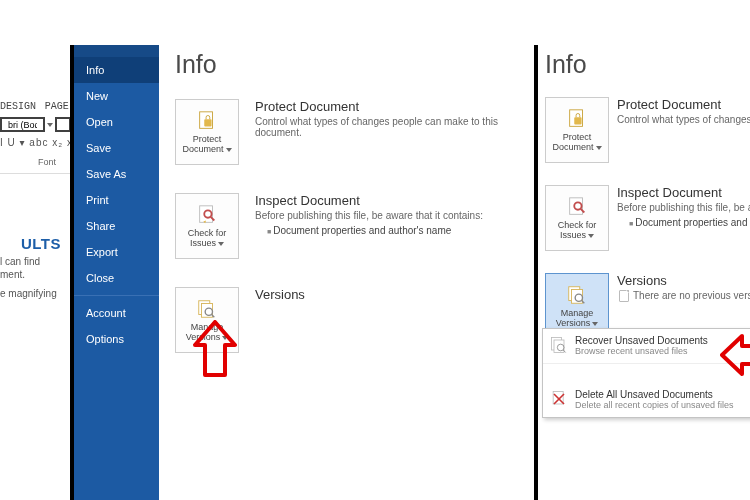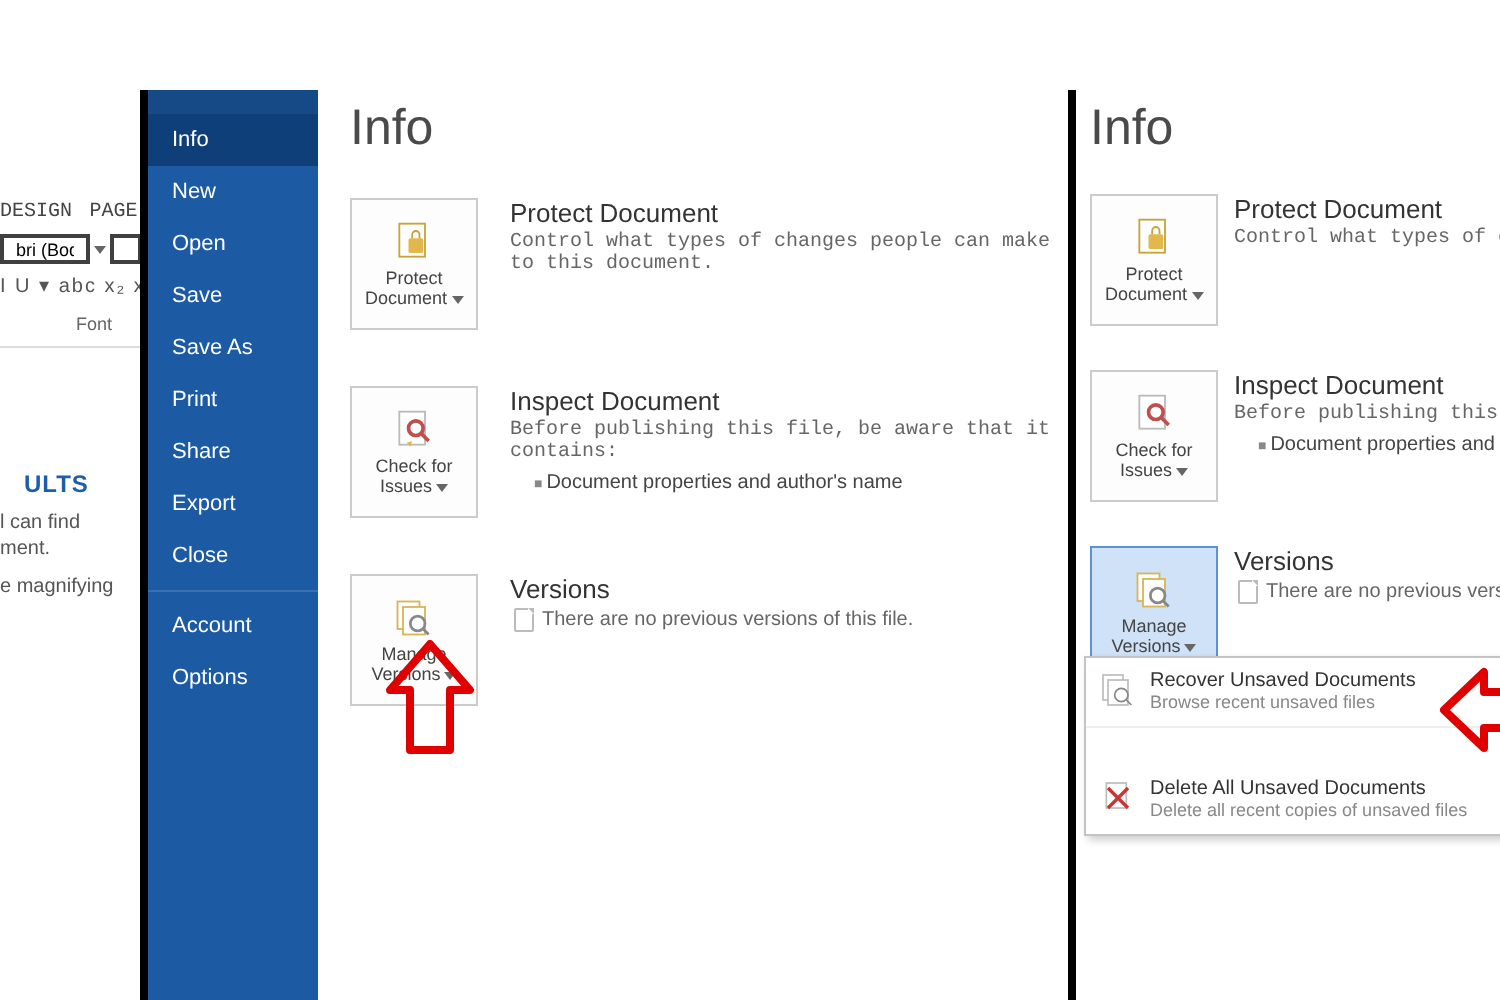--- a/index.html
+++ b/index.html
@@ -12,42 +12,42 @@
   .ribbon-strip{position:absolute;left:0;top:45px;width:70px;height:455px;background:#fff;}
   .ribbon-tabs{position:absolute;left:0;top:55px;width:70px;font-size:10px;color:#444;white-space:nowrap;overflow:hidden;}
   .ribbon-tabs span{margin-right:6px;font-family:Liberation Mono, monospace;}
   .font-row{position:absolute;left:0;top:72px;width:70px;display:flex;align-items:center;font-size:10px;}
   .font-row input{width:45px;height:15px;font-size:9px;border:2px solid #404040;padding:0 6px;}
   .font-row .sz{width:15px;margin-left:2px;}
   .font-caret{display:inline-block;width:0;height:0;border-left:3px solid transparent;border-right:3px solid transparent;border-top:4px solid #666;margin-left:2px;}
   .fmt-row{position:absolute;left:0;top:92px;width:70px;font-size:10px;color:#555;letter-spacing:1px;white-space:nowrap;overflow:hidden;}
   .font-label{position:absolute;left:38px;top:112px;font-size:9px;color:#666;}
   .sep{position:absolute;left:0;top:128px;width:70px;height:1px;background:#ddd;}
-  .results-hd{position:absolute;left:12px;top:190px;width:60px;font-size:12px;font-weight:bold;color:#1d5ea8;letter-spacing:.5px;}
+  .results-hd{position:absolute;left:1px;top:190px;width:60px;text-align:right;font-size:15px;font-weight:bold;color:#1d5ea8;letter-spacing:.5px;}
   .results-body{position:absolute;left:0;top:210px;width:68px;font-size:10px;color:#555;text-align:left;line-height:1.3;overflow:hidden;}
   .results-body div{white-space:nowrap;}
 
   .blue-menu{position:absolute;left:74px;top:45px;width:85px;height:455px;background:#1c5aa3;color:#fff;font-size:11px;}
   .menu-top{height:12px;background:#164a87;}
   .menu-item{padding:7px 12px;cursor:pointer;}
   .menu-item.sel{background:#0f3f78;}
   .menu-gap{height:1px;background:#3970b4;margin:4px 0;}
 
   .info-left{position:absolute;left:175px;top:50px;width:355px;}
   .info-title{font-size:25px;font-weight:300;color:#4a4a4a;margin-bottom:20px;}
   .row{display:flex;margin-bottom:28px;}
   .tile{width:62px;text-align:center;margin-right:18px;}
   .tile-box{width:64px;height:66px;border:1px solid #ccc;background:#fdfdfd;display:flex;flex-direction:column;align-items:center;justify-content:center;font-size:9px;color:#444;line-height:1.15;}
   .tile-box.sel{background:#cfe2f7;border-color:#5d94cf;}
   .tile-box .ico{width:22px;height:22px;margin-bottom:2px;}
   .tile-box .lbl{padding:0 2px;}
   .tile-box .caret{display:inline-block;width:0;height:0;border-left:3px solid transparent;border-right:3px solid transparent;border-top:4px solid #666;margin-left:2px;vertical-align:middle;}
   .row-body{flex:1;font-size:10px;color:#444;}
   .row-body h3{font-size:13px;color:#333;font-weight:400;margin-bottom:2px;}
-  .row-body .desc{color:#666;margin-bottom:4px;font-size:10px;font-family:Liberation Mono, monospace;}
+  .row-body .desc{color:#666;margin-bottom:4px;font-size:10px;}
   .row-body ul{list-style:none;padding-left:12px;}
   .row-body li::before{content:"■ ";color:#888;font-size:7px;}
   .row-body .ver-line{color:#666;padding-left:2px;}
   .doc-ico{display:inline-block;width:10px;height:12px;border:1px solid #bbb;border-radius:1px;margin-right:4px;vertical-align:middle;position:relative;}
   .doc-ico::after{content:"";position:absolute;right:-1px;top:-1px;width:0;height:0;border-left:3px solid #fff;border-top:3px solid #bbb;}
 
   
   .divider-right{position:absolute;left:534px;top:45px;width:4px;height:455px;background:#000;}
   .frag-right{position:absolute;left:540px;top:45px;width:210px;height:455px;background:#fff;overflow:hidden;}
   .info-right{padding:5px 0 0 5px;}
@@ -162,21 +162,20 @@
                 <rect x="3" y="3" width="12" height="15" fill="#fff" stroke="#d7b559"></rect>
                 <rect x="6" y="6" width="12" height="15" fill="#fff" stroke="#d7b559"></rect>
                 <circle cx="14" cy="15" r="4" fill="none" stroke="#888" stroke-width="1.5"></circle>
                 <line x1="17" y1="18" x2="20" y2="21" stroke="#888" stroke-width="1.5"></line>
               </svg>
           <div class="lbl"><span>Manage Versions</span><span class="caret"></span></div>
         </div>
       </div>
       <div class="row-body">
         <h3>Versions</h3>
-        <div class="ver-line"><span class="doc-ico"></span><span>There are no previous versions of this file.</span></div>
       </div>
     </div>
   </div>
 </div>
 
 <div class="arrow" style="left:190px;top:320px;">
   <svg width="50" height="60" viewBox="0 0 50 60">
         <path d="M25 2 L45 25 L35 25 L35 55 L15 55 L15 25 L5 25 Z" fill="none" stroke="#e10000" stroke-width="4" stroke-linejoin="round"></path>
       </svg>
 </div>

